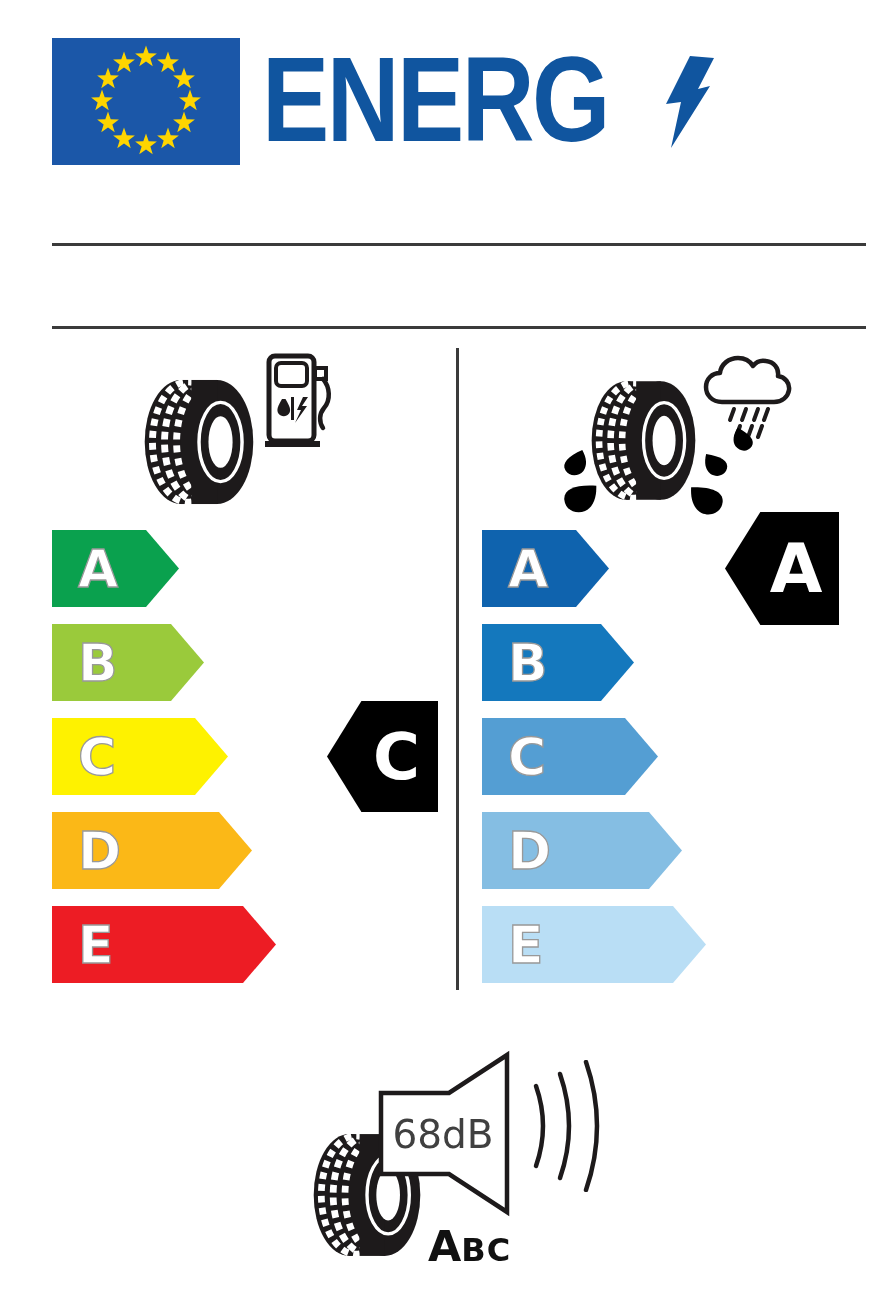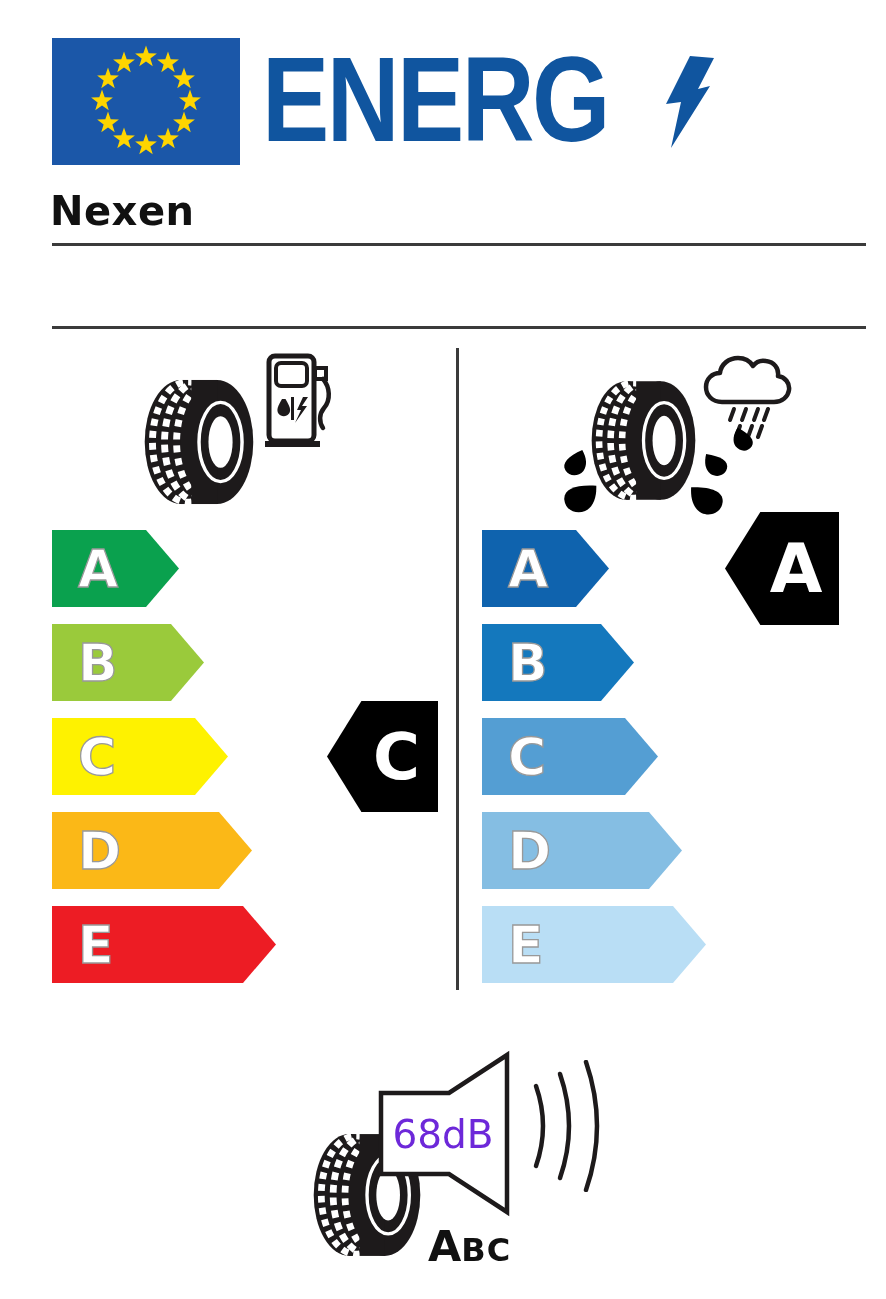--- a/index.html
+++ b/index.html
@@ -40,21 +40,21 @@
   .bar-letter{font-weight:bold;font-size:52px;color:#fff;padding-left:26px;
               -webkit-text-stroke:1.3px #999;}
 
   .badge{position:absolute;background:#000;display:flex;align-items:center;justify-content:center;
          clip-path:polygon(0 50%, 31% 0, 100% 0, 100% 100%, 31% 100%);}
   .badge-fuel{left:311px;top:701px;width:111px;height:111px;}
   .badge-wet{left:709px;top:512px;width:114px;height:113px;}
   .badge-letter{color:#fff;font-weight:bold;font-size:68px;padding-left:28px;}
 
   
-  .db{left:371px;top:1112px;width:112px;text-align:center;font-size:39px;color:#6d28d9;}
+  .db{left:371px;top:1112px;width:112px;text-align:center;font-size:39px;color:#404040;}
   .noise-class{left:412px;top:1221px;display:flex;align-items:baseline;color:#111;}
   .noise-main{font-size:43px;font-weight:bold;}
   .noise-others{font-size:32px;font-weight:bold;letter-spacing:1px;}
 </style>
 </head>
 <body>
 
 <div class="label">
 
   <svg width="0" height="0" style="position:absolute">
@@ -99,21 +99,20 @@
       <use href="#star5" transform="translate(56,41)"></use>
       <use href="#star5" transform="translate(72,25)"></use>
     </g>
   </svg>
 
   <div class="abs logo-text" style="color:#10559f">ENERG</div>
   <svg class="abs bolt" viewBox="0 0 48 92">
     <polygon fill="#10559f" points="24,0 48,2 32,33 44,30 5,92 15,46 0,48"></polygon>
   </svg>
 
-  <div class="abs brand">Nexen</div>
 
   <div class="abs hr hr1"></div>
   <div class="abs hr hr2"></div>
   <div class="abs vdiv"></div>
 
   <svg class="abs tire-fuel" viewBox="0 0 130 150">
     <use href="#tire-shape"></use>
   </svg>
   <svg class="abs pump" viewBox="0 0 70 100">
     <rect x="4" y="4" width="45" height="85" rx="6" fill="#fff" stroke="#1d1a1b" stroke-width="5"></rect>

